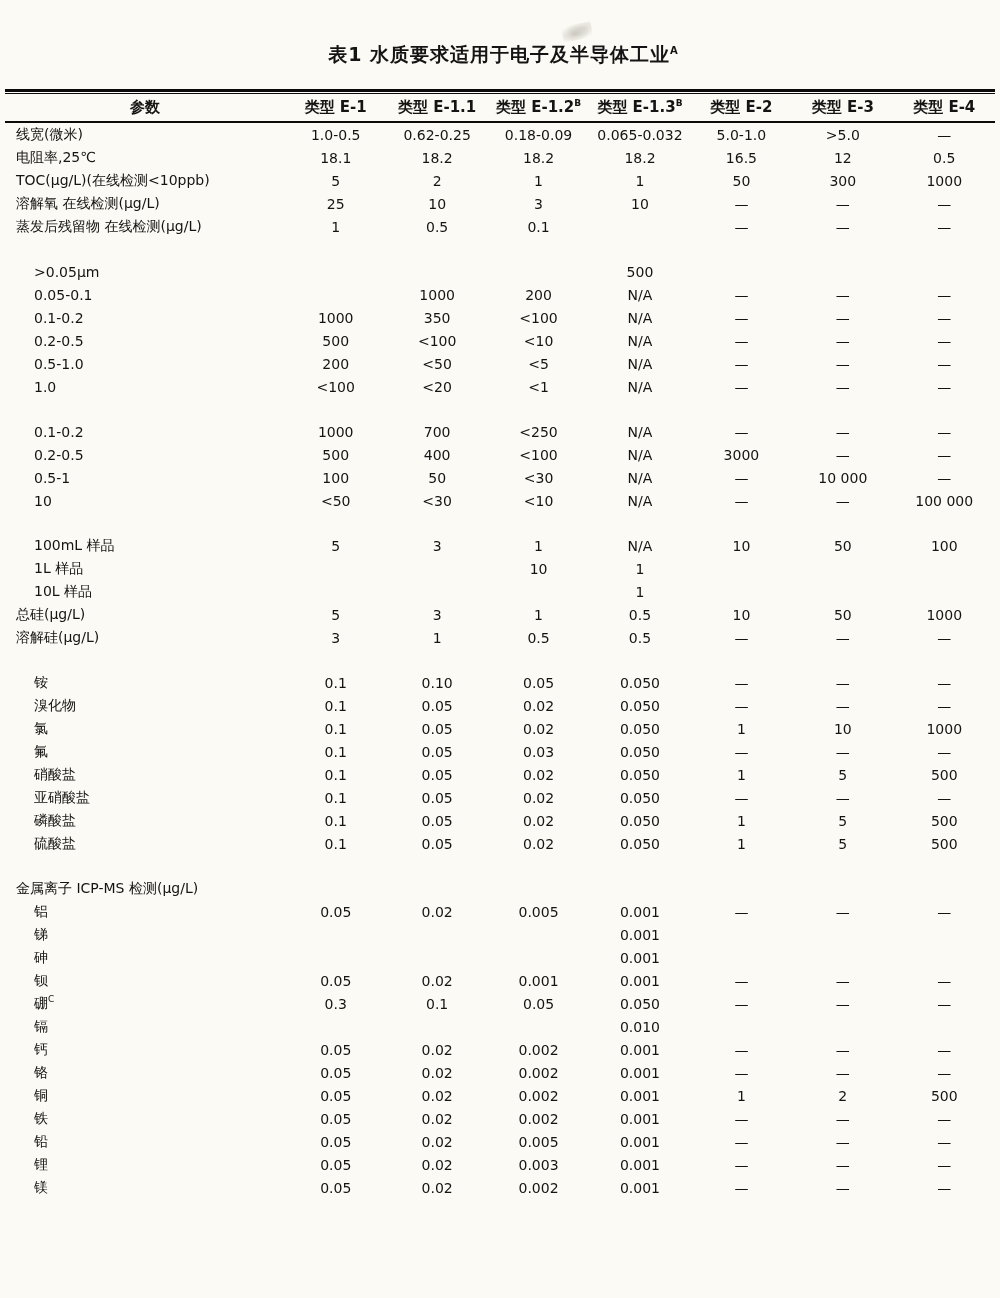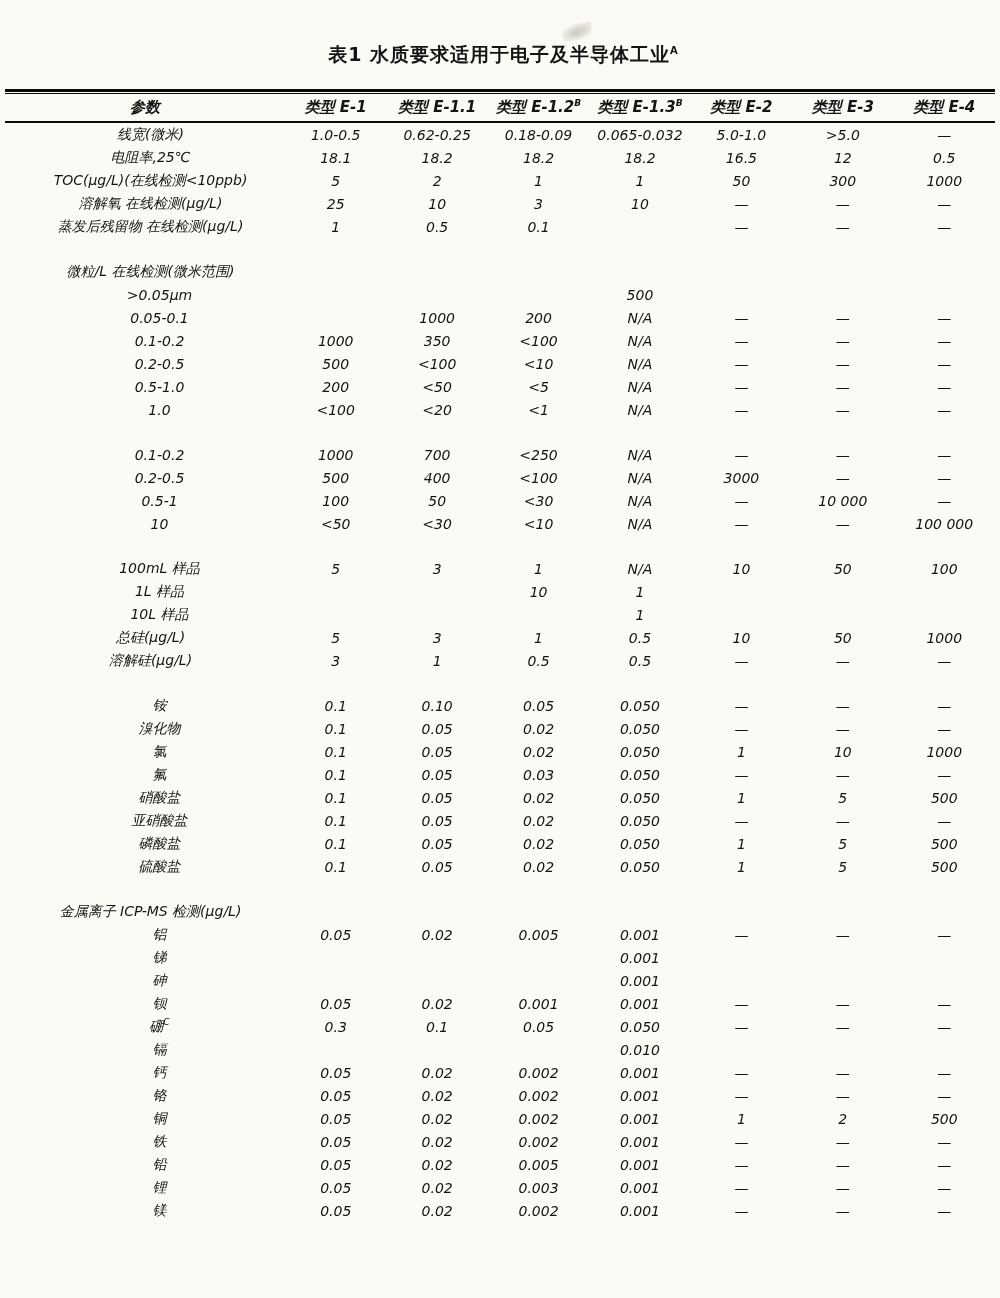--- a/index.html
+++ b/index.html
@@ -23,41 +23,40 @@
     letter-spacing: 1px;
     line-height: 24px;
     padding-left: 7px;
   }
   .title sup {
     font-size: 10px;
     font-weight: bold;
   }
   .table {
     margin: 23px 5px 0 5px;
-    font-style: italic;
   }
   .rule-thick { height: 3px; background: #0b0b0b; }
   .rule-thin  { height: 1px; background: #0b0b0b; margin-top: 1px; }
   .rule-under { height: 2px; background: #0b0b0b; }
   .trow {
     display: flex;
     align-items: center;
     height: 23px;
   }
   .trow.header {
     height: 27px;
     font-weight: bold;
   }
   .c0 {
     width: 280px;
     box-sizing: border-box;
     padding-left: 11px;
     font-size: 14px;
     white-space: nowrap;
-    text-align: center;
+    text-align: left;
   }
   .c0.ind { padding-left: 29px; }
   .trow.header .c0 {
     padding-left: 0;
     text-align: center;
     font-size: 15px;
   }
   .cv {
     flex: 1 1 0;
     text-align: center;
@@ -153,30 +152,20 @@
           <div class="c0">蒸发后残留物 在线检测(μg/L)</div>
           <div class="cv">1</div>
           <div class="cv">0.5</div>
           <div class="cv">0.1</div>
           <div class="cv"></div>
           <div class="cv">—</div>
           <div class="cv">—</div>
           <div class="cv">—</div>
         </div>
         <div class="gap"></div>
-        <div class="trow section">
-          <div class="c0">微粒/L 在线检测(微米范围)</div>
-          <div class="cv"></div>
-          <div class="cv"></div>
-          <div class="cv"></div>
-          <div class="cv"></div>
-          <div class="cv"></div>
-          <div class="cv"></div>
-          <div class="cv"></div>
-        </div>
         <div class="trow">
           <div class="c0 ind">&gt;0.05μm</div>
           <div class="cv"></div>
           <div class="cv"></div>
           <div class="cv"></div>
           <div class="cv">500</div>
           <div class="cv"></div>
           <div class="cv"></div>
           <div class="cv"></div>
         </div>

